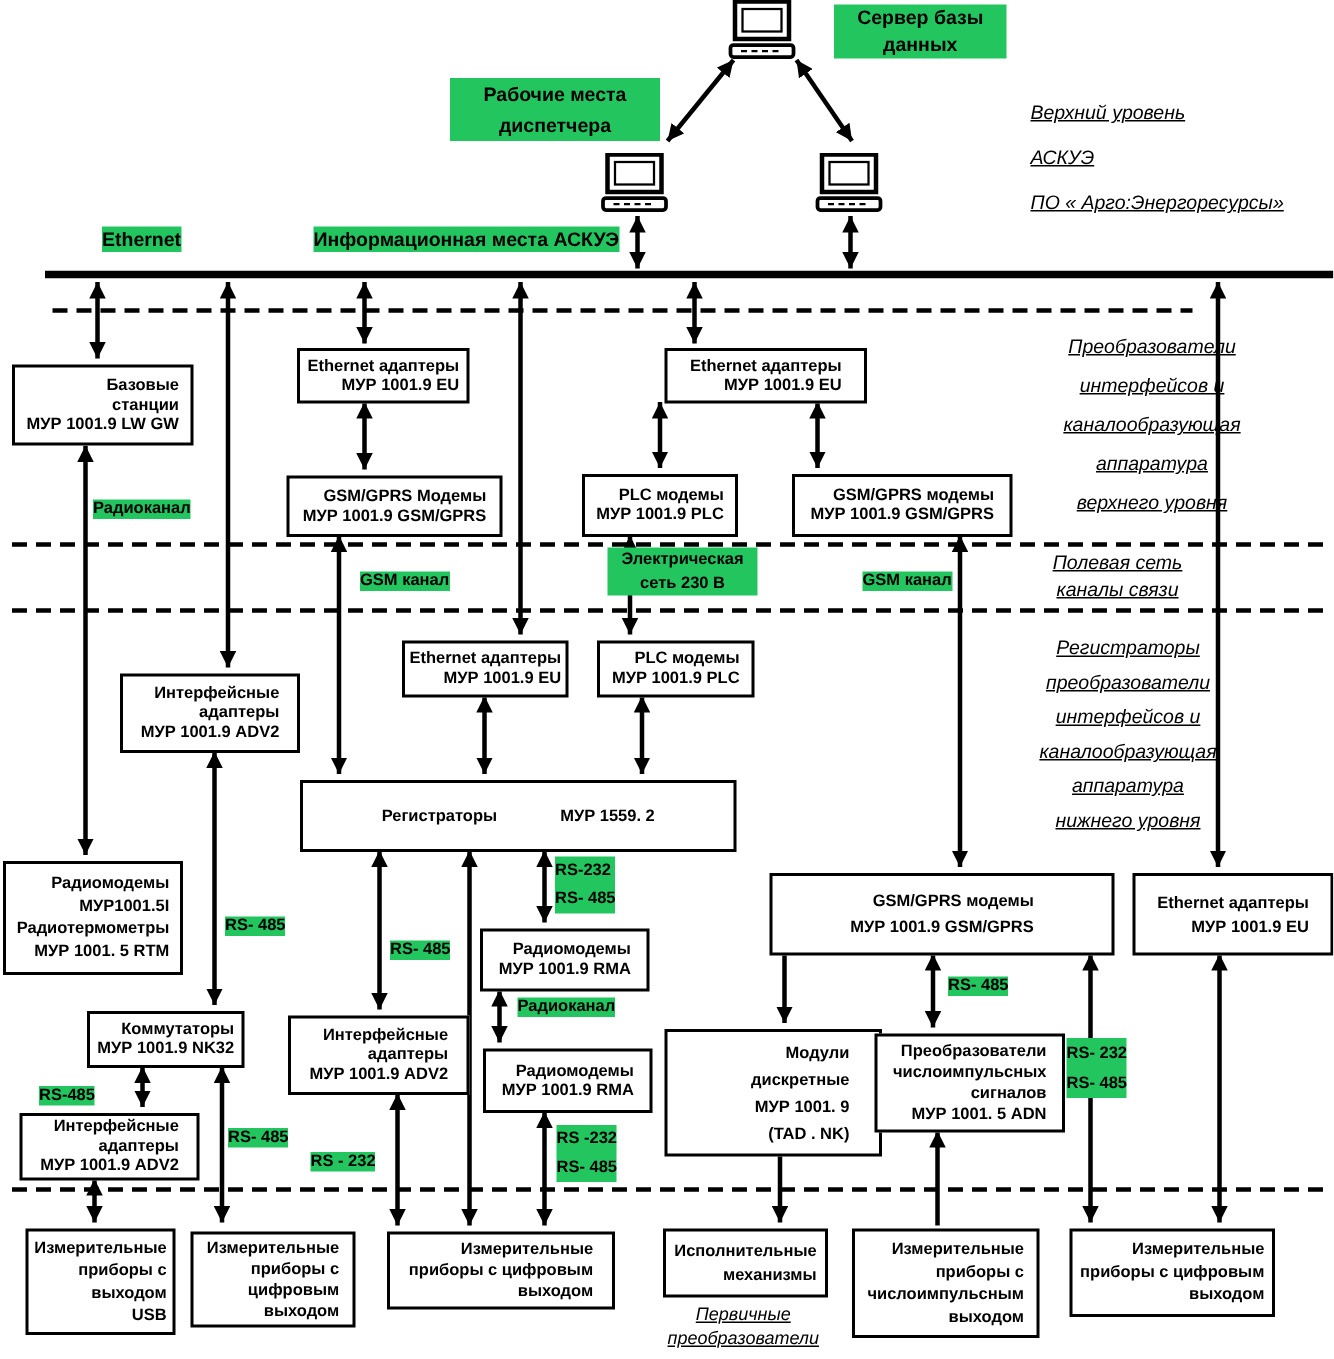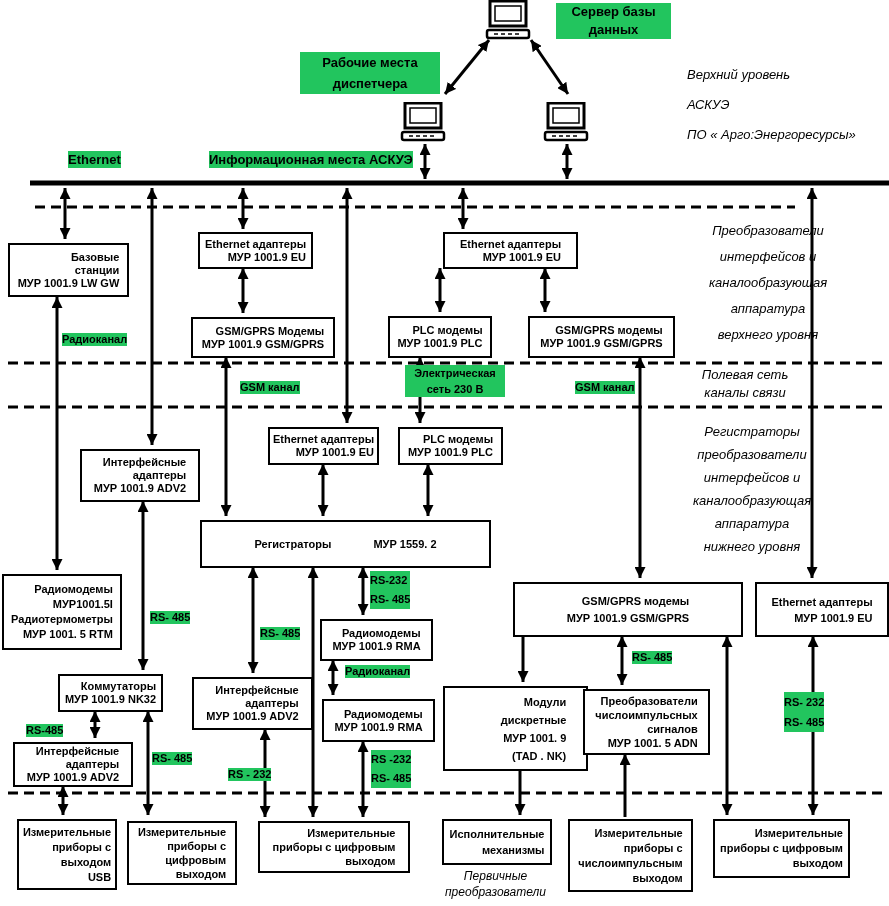--- a/index.html
+++ b/index.html
@@ -6,21 +6,21 @@
   .stage{position:relative;width:889px;height:906px;background:#fff;
          font-family:"Liberation Sans",sans-serif;color:#000;overflow:hidden;}
   svg.wires{position:absolute;left:0;top:0;z-index:1;}
   .box{position:absolute;border:2px solid #000;background:#fff;z-index:2;
        display:flex;align-items:center;justify-content:center;text-align:right;
        font-weight:bold;font-size:11px;line-height:13px;white-space:pre-line;}
   .lbl{position:absolute;z-index:2;font-weight:bold;font-size:11px;line-height:13px;
        white-space:pre-line;background:#22c55e;}
   .lbl.big{font-size:13px;line-height:17px;}
   .note{position:absolute;z-index:2;font-style:italic;font-size:13px;
-        text-align:center;white-space:pre-line;font-weight:normal;}
+        text-align:center;white-space:pre-line;font-weight:normal;text-decoration:underline;}
   .pc{position:absolute;z-index:3;}
 </style>
 </head>
 <body>
 
 <div class="stage">
 
   <svg class="wires" width="889" height="906">
     <defs>
       <marker id="ah" viewBox="0 0 10 10" refX="10" refY="5" markerWidth="11" markerHeight="11" markerUnits="userSpaceOnUse" orient="auto-start-reverse">
@@ -137,27 +137,27 @@
   <div class="lbl" style="left:240px;top:381px;">GSM канал</div>
   <div class="lbl" style="left:405px;top:365px;width:100px;text-align:center;line-height:16px;">Электрическая
 сеть 230 В</div>
   <div class="lbl" style="left:575px;top:381px;">GSM канал</div>
   <div class="lbl" style="left:345px;top:665px;">Радиоканал</div>
 
   <div class="lbl" style="left:150px;top:611px;">RS- 485</div>
   <div class="lbl" style="left:26px;top:724px;">RS-485</div>
   <div class="lbl" style="left:152px;top:752px;">RS- 485</div>
   <div class="lbl" style="left:260px;top:627px;">RS- 485</div>
-  <div class="lbl" style="left:228px;top:768px;">RS - 232</div>
+  <div class="lbl" style="left:207px;top:768px;">RS - 232</div>
   <div class="lbl" style="left:370px;top:571px;line-height:19px;">RS-232
 RS- 485</div>
   <div class="lbl" style="left:371px;top:750px;line-height:19px;">RS -232
 RS- 485</div>
   <div class="lbl" style="left:632px;top:651px;">RS- 485</div>
-  <div class="lbl" style="left:784px;top:692px;line-height:20px;">RS- 232
+  <div class="lbl" style="left:711px;top:692px;line-height:20px;">RS- 232
 RS- 485</div>
 
   <div class="box" style="left:8px;top:243px;width:117px;height:50px;">Базовые
 станции
 МУР 1001.9 LW GW</div>
   <div class="box" style="left:198px;top:232px;width:111px;height:33px;">Ethernet адаптеры
 МУР 1001.9 EU</div>
   <div class="box" style="left:191px;top:317px;width:140px;height:37px;">GSM/GPRS Модемы
 МУР 1001.9 GSM/GPRS</div>
   <div class="box" style="left:443px;top:232px;width:131px;height:33px;">Ethernet адаптеры

